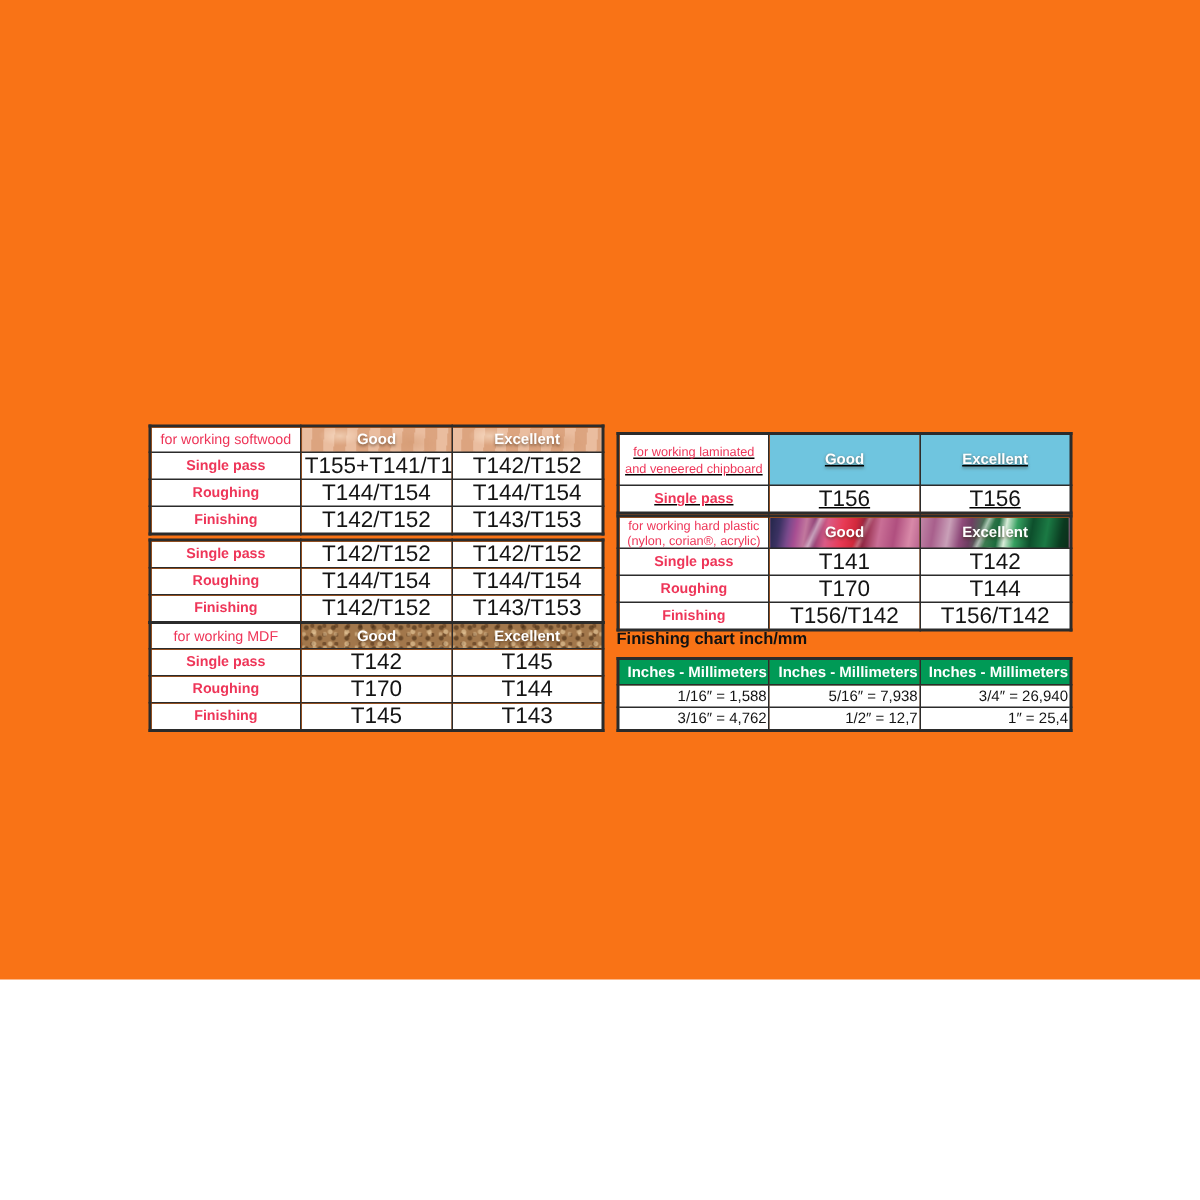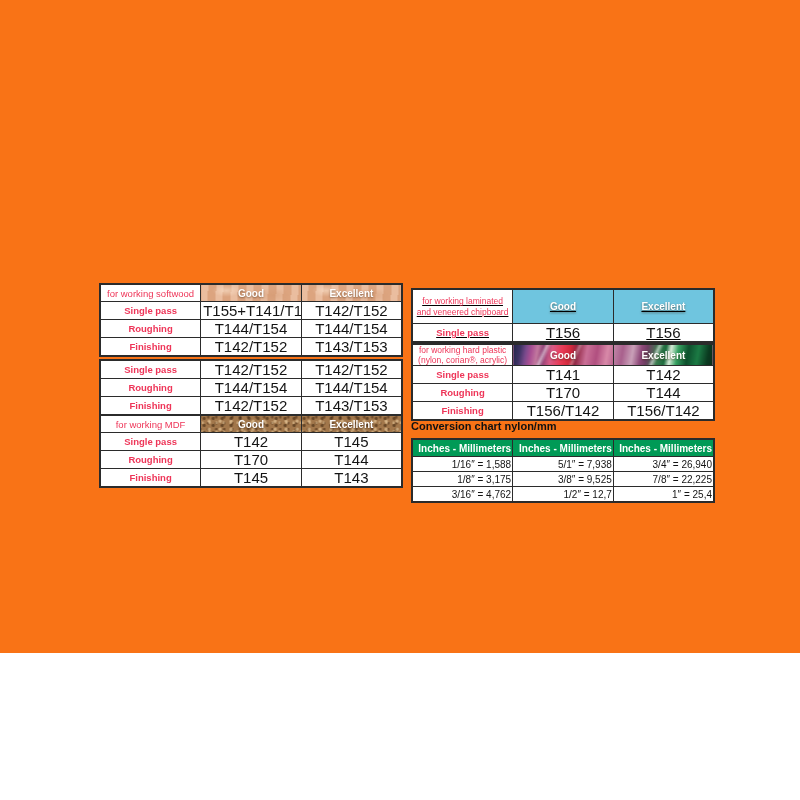--- a/index.html
+++ b/index.html
@@ -249,37 +249,32 @@
       <td class="val">T144</td>
     </tr>
     <tr class="r16">
       <td class="row-label">Finishing</td>
       <td class="val">T156/T142</td>
       <td class="val">T156/T142</td>
     </tr>
   </tbody>
     </table>
 
-  <div class="conv-title">Conversion chart nylon/mm</div>
+  <div class="conv-title">Finishing chart inch/mm</div>
   <table class="conv">
     <tbody>
         <tr>
       <td class="conv-hdr">Inches - Millimeters</td>
       <td class="conv-hdr">Inches - Millimeters</td>
       <td class="conv-hdr">Inches - Millimeters</td>
     </tr>
     <tr>
       <td class="conv-val">1/16″ = 1,588</td>
-      <td class="conv-val">5/1″ = 7,938</td>
+      <td class="conv-val">5/16″ = 7,938</td>
       <td class="conv-val">3/4″ = 26,940</td>
-    </tr>
-    <tr>
-      <td class="conv-val">1/8″ = 3,175</td>
-      <td class="conv-val">3/8″ = 9,525</td>
-      <td class="conv-val">7/8″ = 22,225</td>
     </tr>
     <tr>
       <td class="conv-val">3/16″ = 4,762</td>
       <td class="conv-val">1/2″ = 12,7</td>
       <td class="conv-val">1″ = 25,4</td>
     </tr>
   </tbody>
     </table>
 
 </div>

